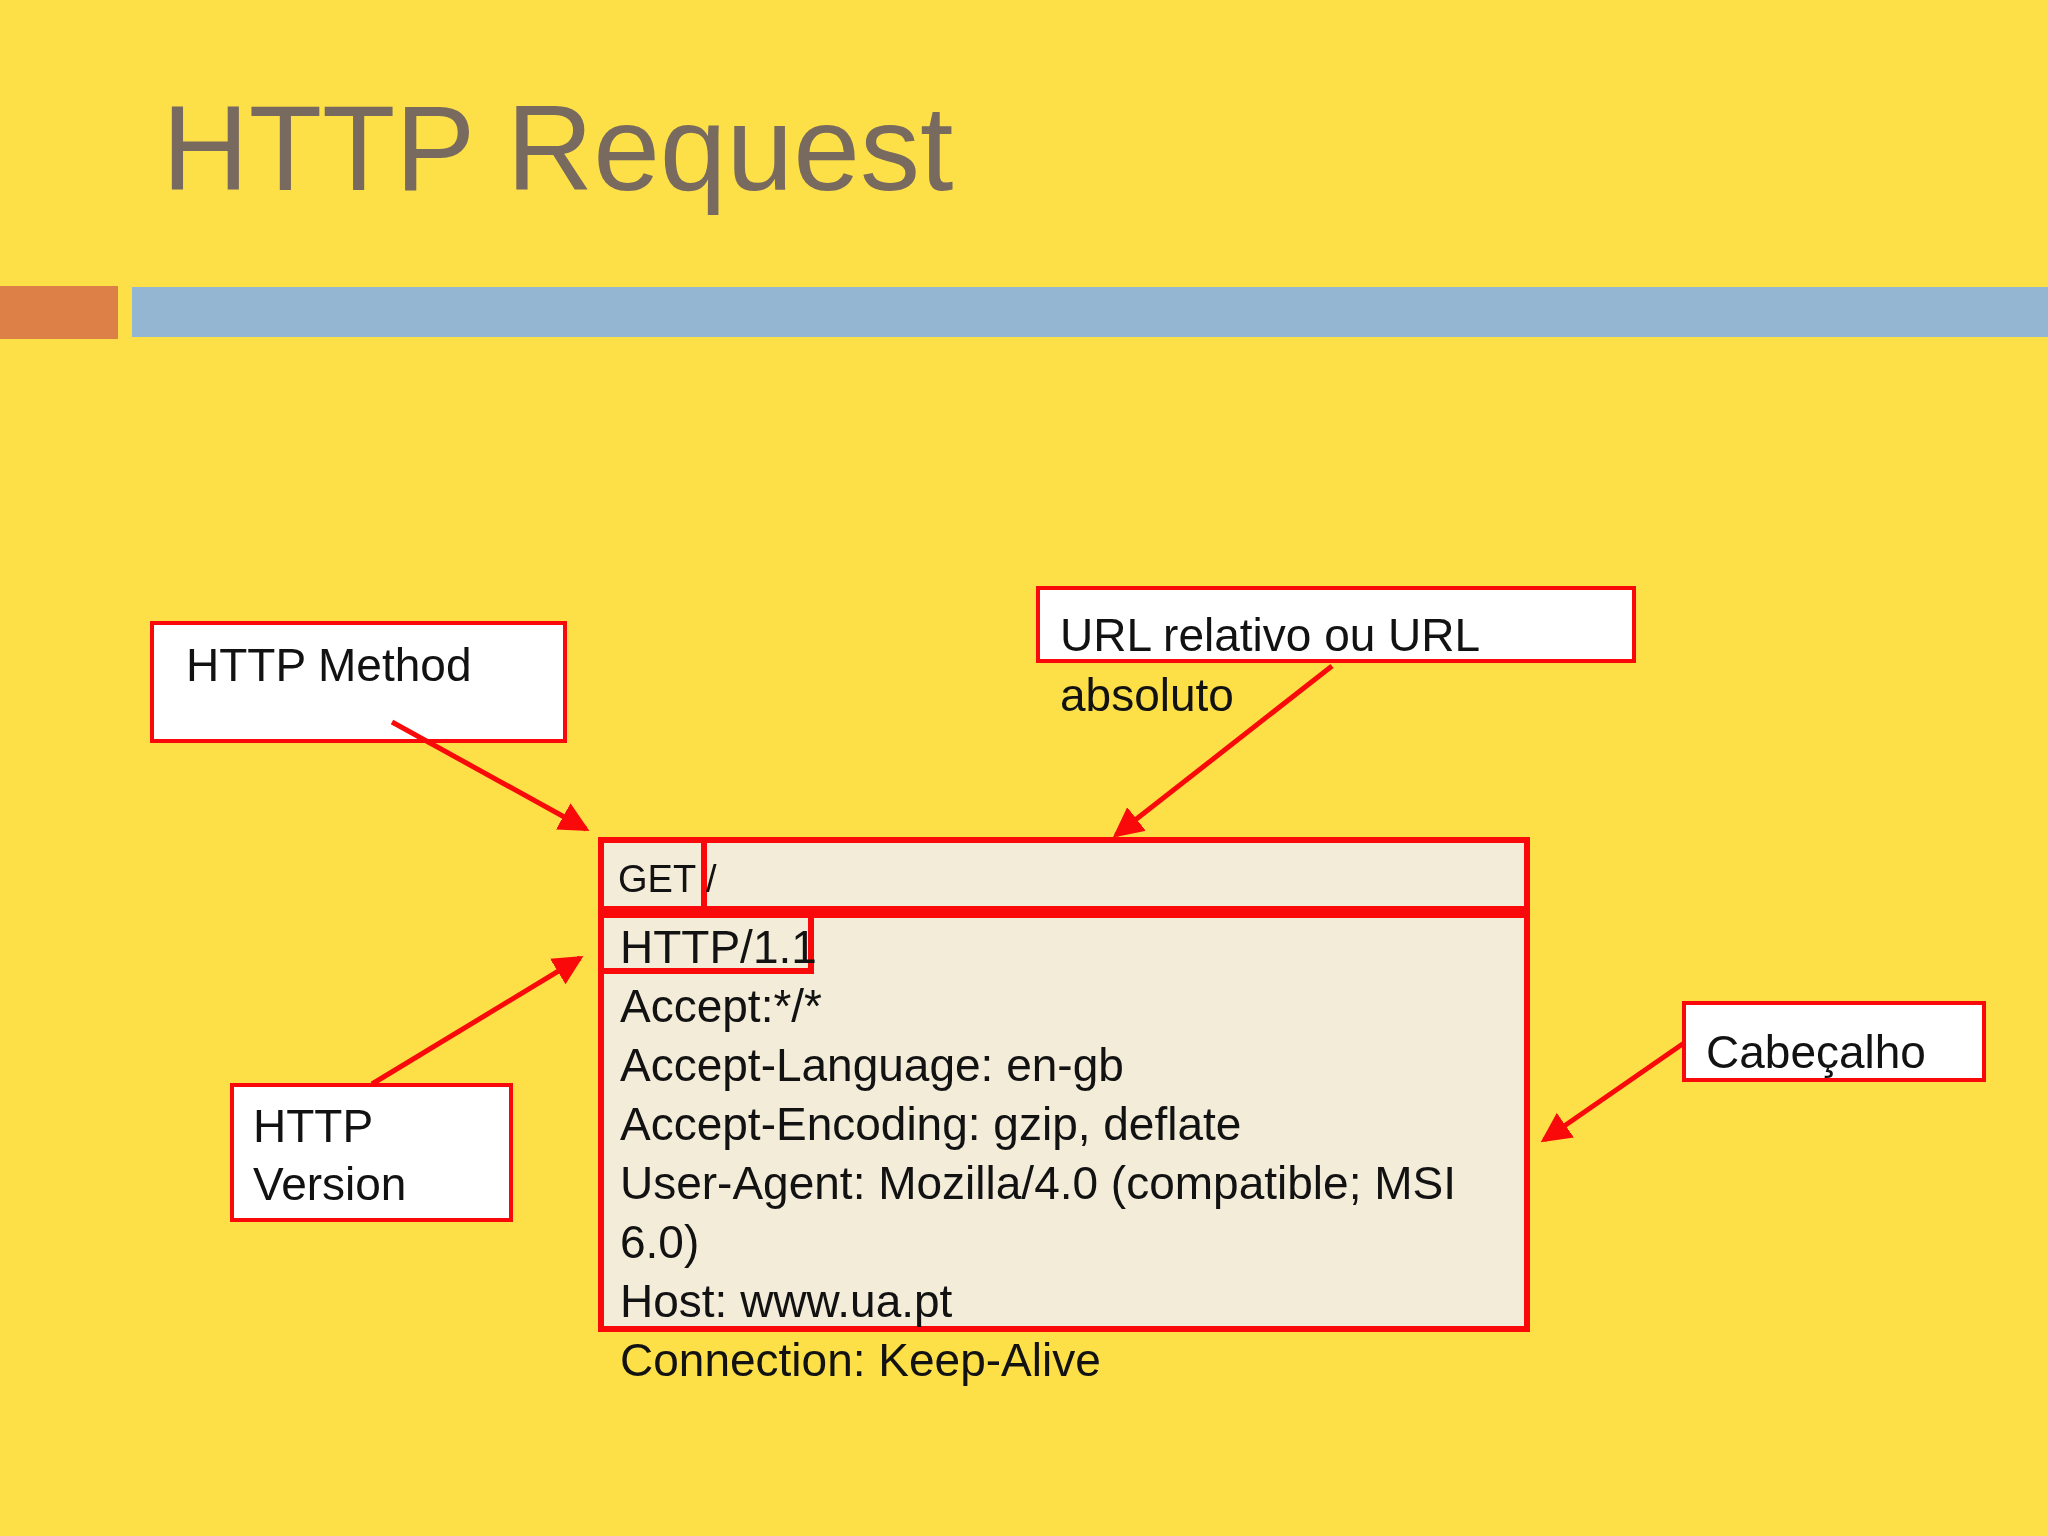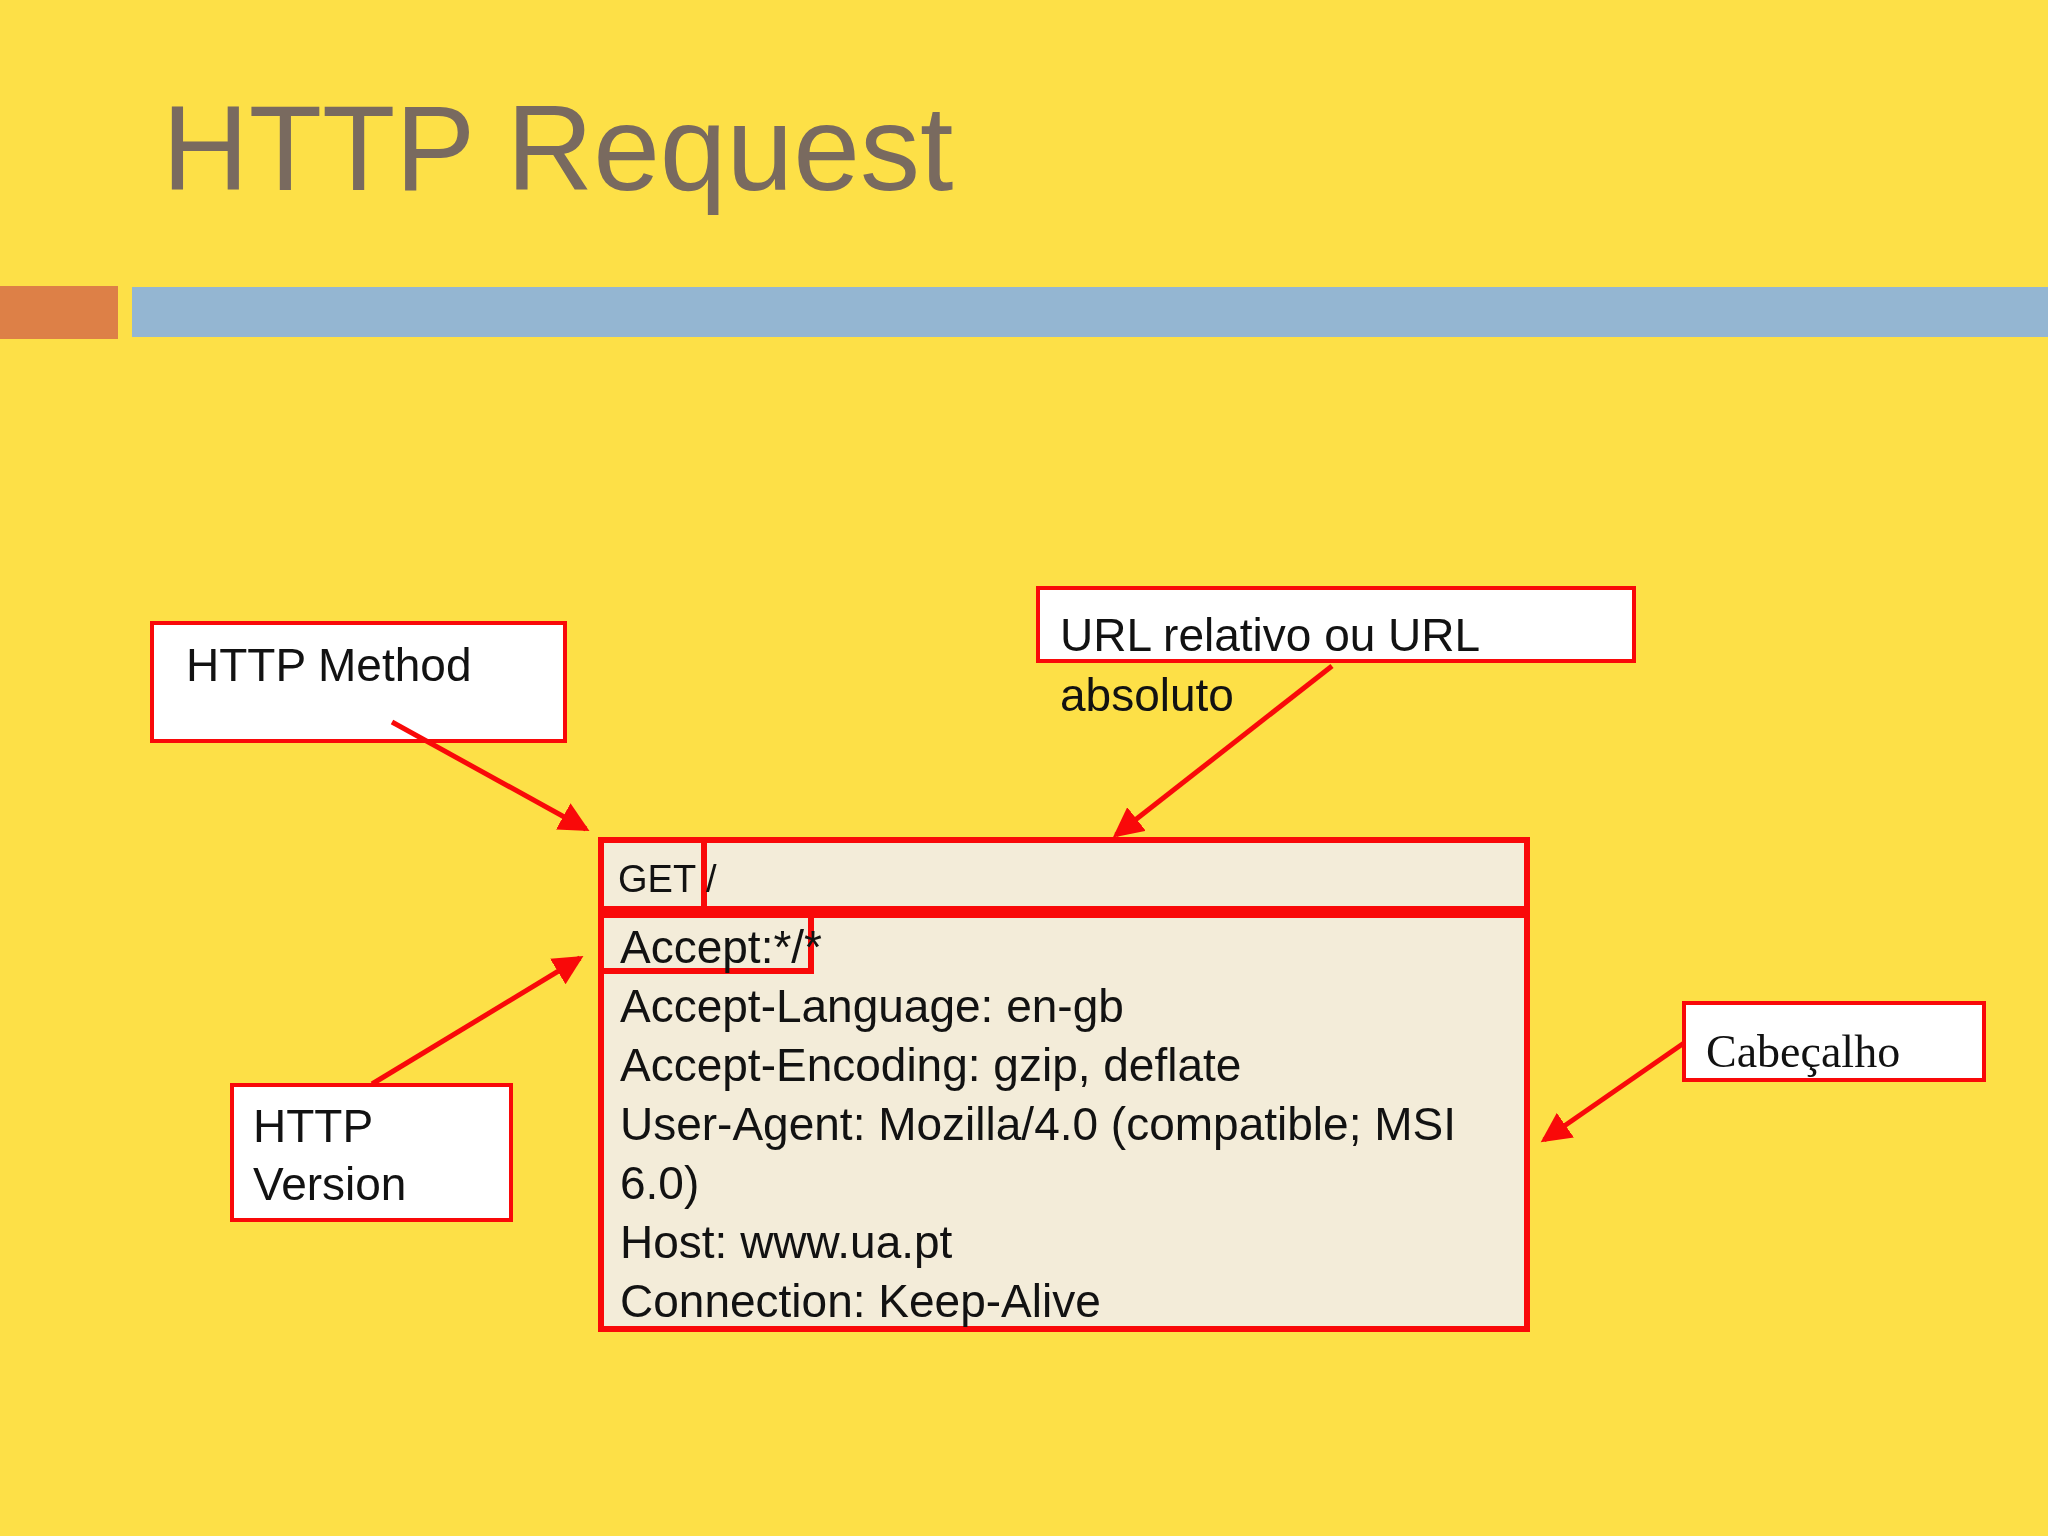--- a/index.html
+++ b/index.html
@@ -76,21 +76,21 @@
     position:absolute;
     background:#ffffff;
     border:4px solid var(--annotation-red);
     box-sizing:border-box;
     color:var(--text-black);
     font-size:46px;line-height:60px;
   }
   .callout-method{left:150px;top:621px;width:417px;height:122px;padding:10px 0 0 32px;}
   .callout-url{left:1036px;top:586px;width:600px;height:77px;padding:15px 0 0 20px;}
   .callout-version{left:230px;top:1083px;width:283px;height:139px;padding:10px 16px 0 19px;line-height:58px;}
-  .callout-cabecalho{left:1682px;top:1001px;width:304px;height:81px;padding:17px 0 0 20px;font-family:Liberation Serif, serif;}
+  .callout-cabecalho{left:1682px;top:1001px;width:304px;height:81px;padding:17px 0 0 20px;}
   
   .arrow-layer{
     position:absolute;left:0;top:0;width:2048px;height:1536px;
     pointer-events:none;
   }
 </style>
 </head>
 <body>
 
 <div id="slide">
@@ -103,20 +103,21 @@
   <div class="req-row1"></div>
 
   <div class="req-row2"></div>
 
   <div class="get-inner-box"></div>
 
   <div class="httpver-inner-box"></div>
 
   <div class="request-line-text">GET /</div>
   <div class="header-lines">
+    <div>HTTP/1.1</div>
     <div>Accept:*/*</div>
     <div>Accept-Language: en-gb</div>
     <div>Accept-Encoding: gzip, deflate</div>
     <div>User-Agent: Mozilla/4.0 (compatible; MSI</div>
     <div>6.0)</div>
     <div>Host: www.ua.pt</div>
     <div>Connection: Keep-Alive</div>
   </div>
 
   <div class="callout callout-method">HTTP Method</div>

